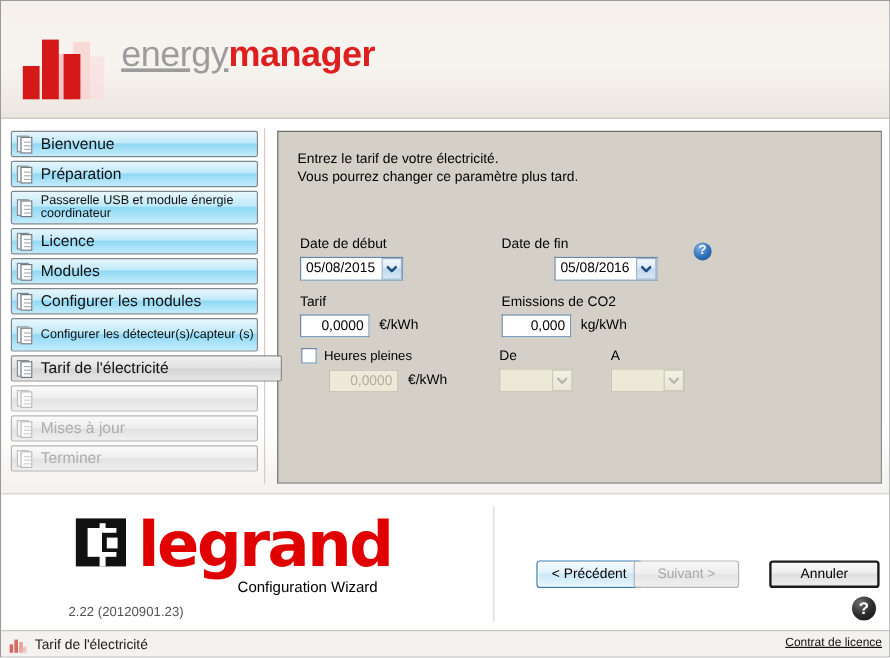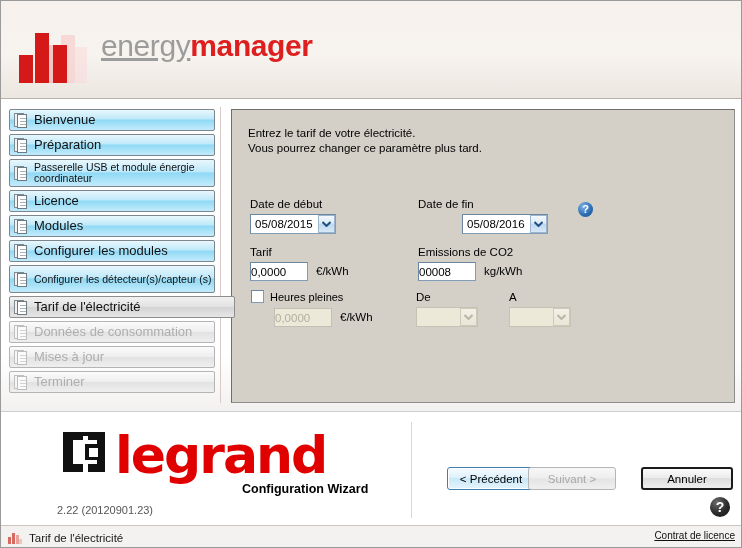--- a/index.html
+++ b/index.html
@@ -148,21 +148,21 @@
 
   
   .tbox {
     position: absolute;
     height: 19px;
     background: #ffffff;
     border: 1px solid #7f9db9;
     border-top-color: #6a86a0;
     border-left-color: #6a86a0;
     font-size: 11.5px; color: #000;
-    display: flex; align-items: center; justify-content: flex-start;
+    display: flex; align-items: center; justify-content: flex-end;
     padding-right: 4px;
   }
   .tbox.disabled {
     background: #ece9d8;
     border-color: #c2c0b4;
     color: #b0aea0;
   }
 
   
   .combo {
@@ -244,23 +244,22 @@
     margin-right: 6px;
   }
   #lg-word {
     font-size: 52px; font-weight: bold;
     color: #e00000; letter-spacing: -2px;
     line-height: 42px;
     font-family: "DejaVu Sans", sans-serif;
   }
   #cfg-wizard {
     position: absolute; left: 197px; top: 70px;
-    font-size: 12.5px; font-weight: bold; color: #000;
+    font-size: 12.5px; font-weight: normal; color: #000;
     white-space: nowrap;
-    margin-left: 44px;
   }
   #version {
     position: absolute; left: 56px; top: 92px;
     font-size: 11px; color: #555555;
     white-space: nowrap;
   }
   #foot-divider {
     position: absolute; left: 410px; top: 10px;
     width: 1px; height: 96px;
     background: #d8d8d8;
@@ -417,21 +416,20 @@
             <span class="pg-front"></span>
           </span>
         <span class="nav-label">Tarif de l'électricité</span>
       </div>
 
       <div class="nav-item disabled">
         <span class="nav-icon">
             <span class="pg-back"></span>
             <span class="pg-front"></span>
           </span>
-        <span class="nav-label">Données de consommation</span>
       </div>
 
       <div class="nav-item disabled">
         <span class="nav-icon">
             <span class="pg-back"></span>
             <span class="pg-front"></span>
           </span>
         <span class="nav-label">Mises à jour</span>
       </div>
 
@@ -478,21 +476,21 @@
         </div>
 
         <div class="fld-label" style="left:18px; top:136px;">Tarif</div>
         <div class="tbox" style="left:18px; top:152px; width:58px;">
           <span>0,0000</span>
         </div>
         <div class="unit" style="left:84px; top:155px;">€/kWh</div>
 
         <div class="fld-label" style="left:186px; top:136px;">Emissions de CO2</div>
         <div class="tbox" style="left:186px; top:152px; width:58px;">
-          <span>00008</span>
+          <span>0,000</span>
         </div>
         <div class="unit" style="left:252px; top:155px;text-align:right;">kg/kWh</div>
 
         <div class="cbox-wrap" style="left:19px; top:180px;">
           <span class="cbox"></span>
           <span class="cbox-label">Heures pleines</span>
         </div>
 
         <div class="tbox disabled" style="left:42px; top:198px; width:58px;">
           <span>0,0000</span>

